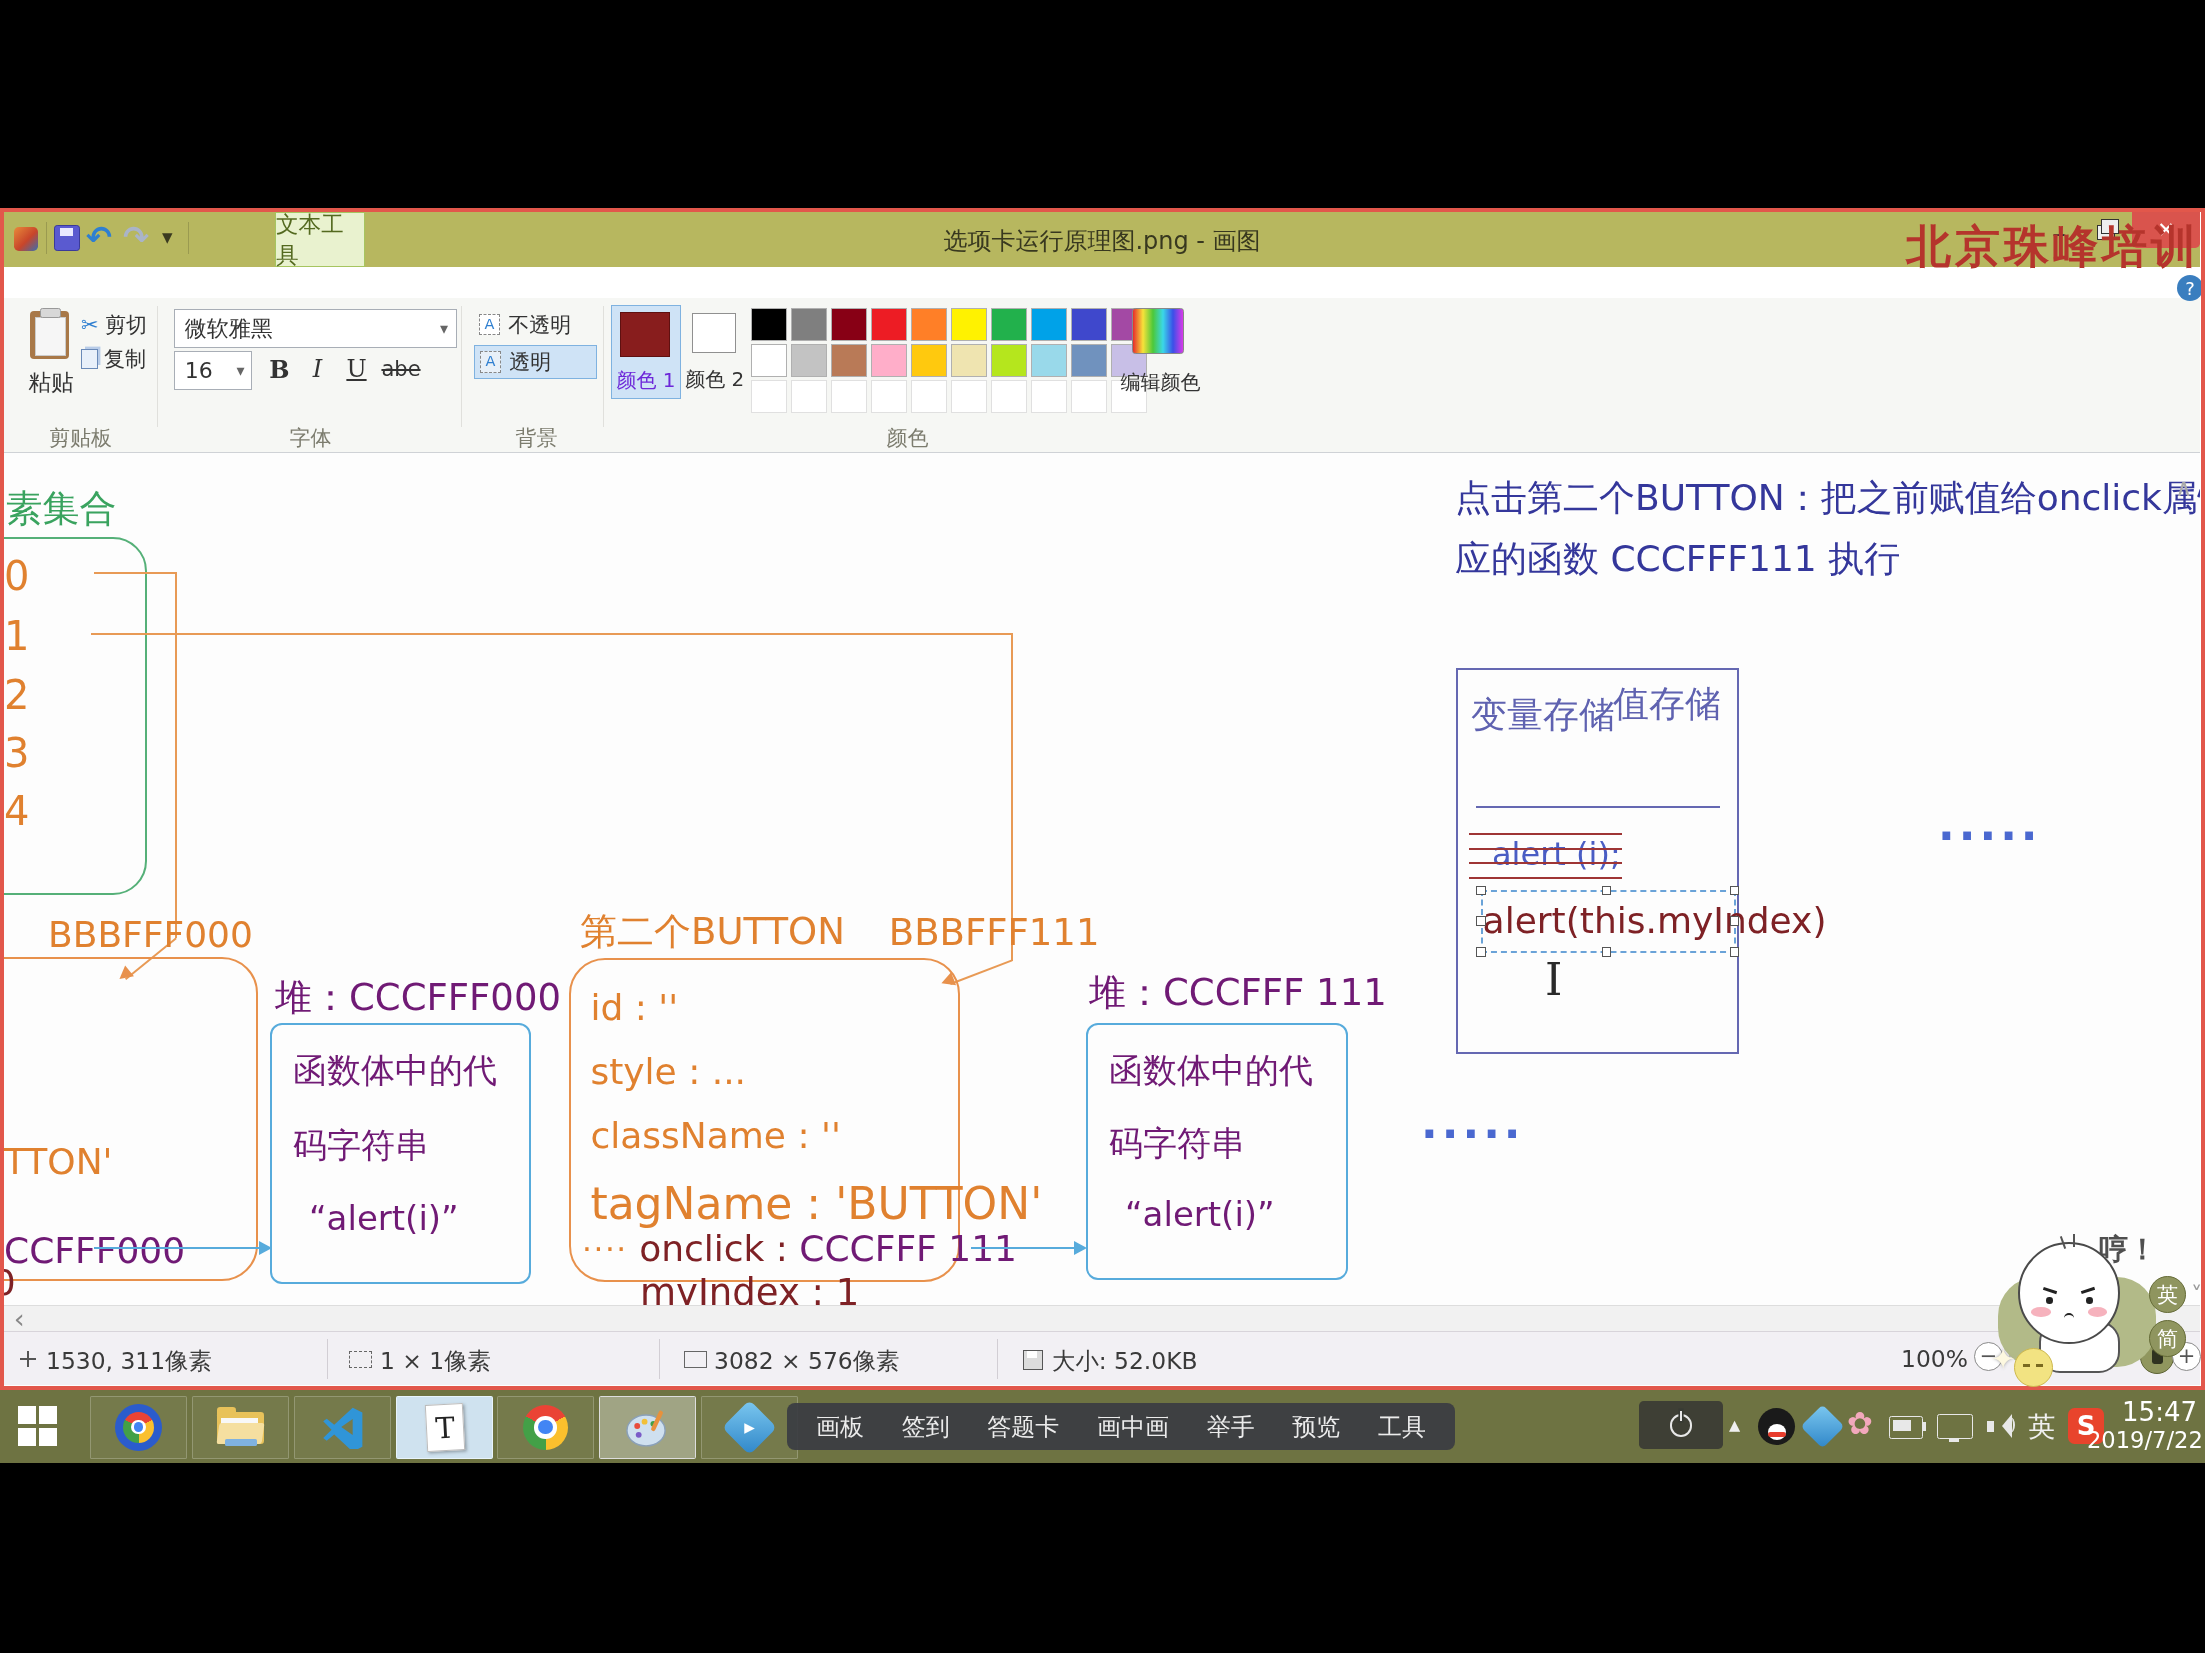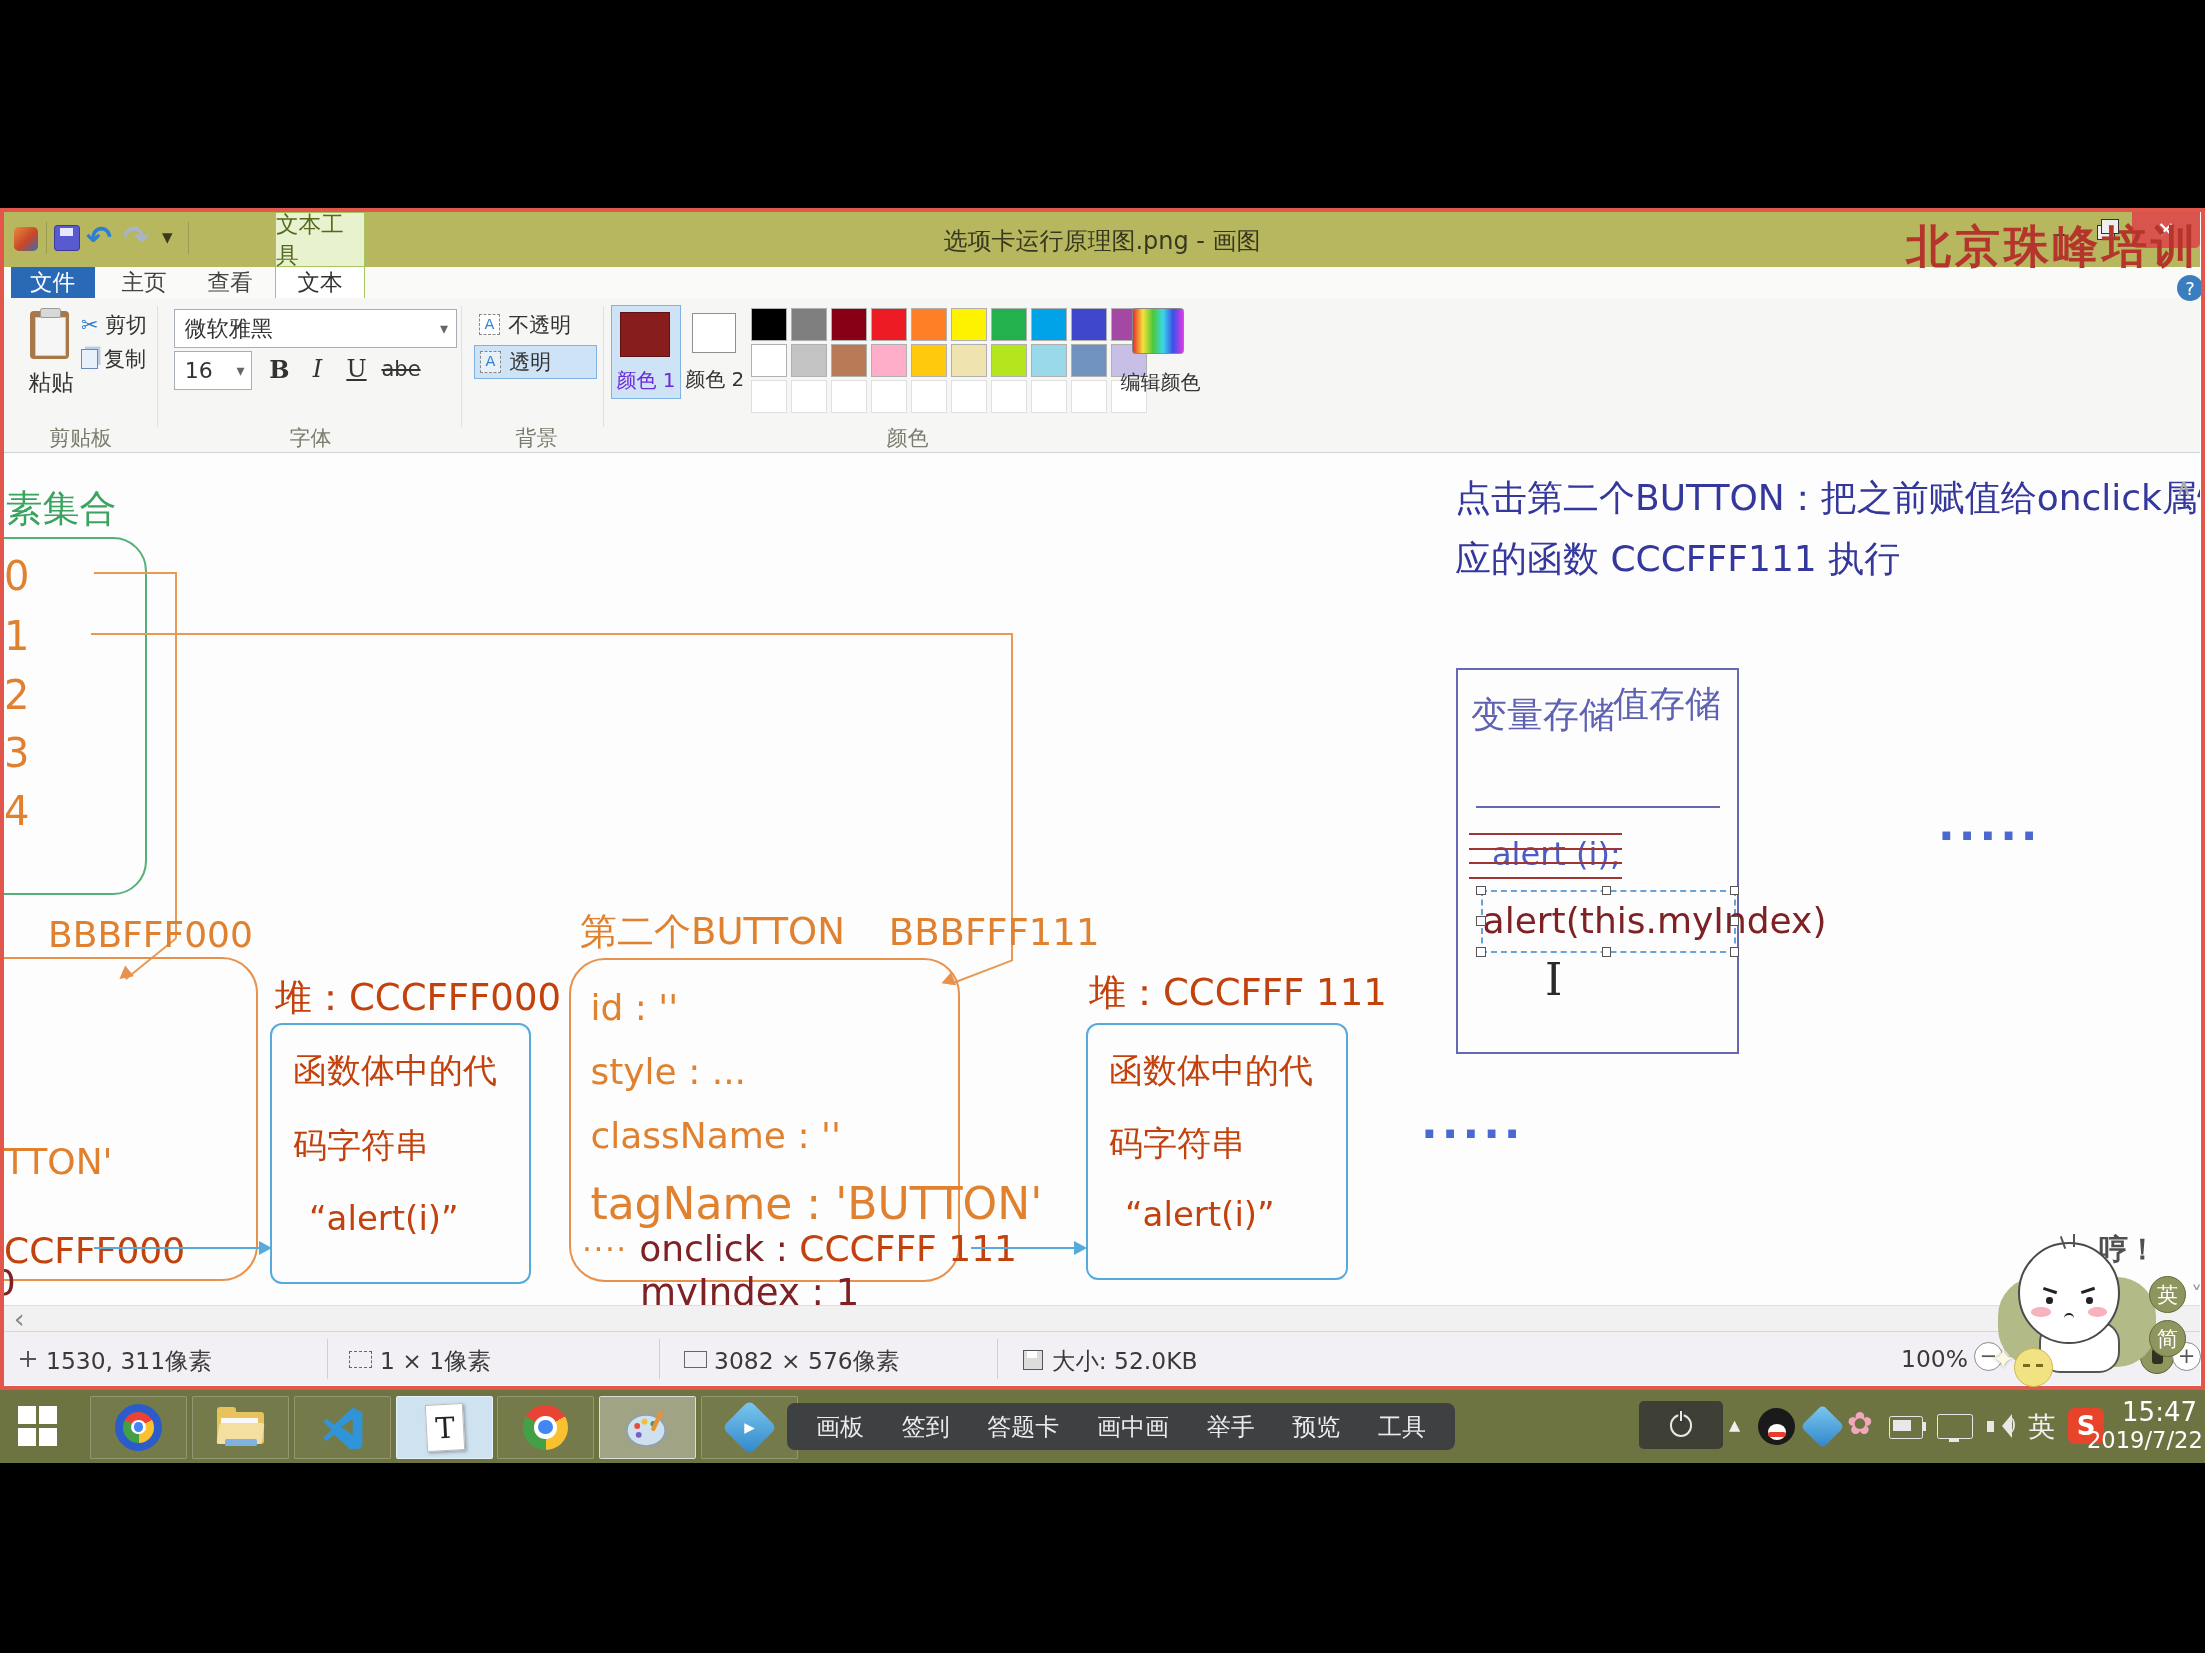--- a/index.html
+++ b/index.html
@@ -1,21 +1,21 @@
 <!DOCTYPE html>
 <html style="font-size:13px"><head>
 <meta charset="utf-8">
 <style>
   html,body{margin:0;padding:0;background:#000;width:2205px;height:1653px;overflow:hidden;
     font-family:"DejaVu Sans","Liberation Sans",sans-serif;}
   .abs{position:absolute;}
   .t{white-space:nowrap;}
   .flex{display:flex;align-items:center;}
   
-  .orange{color:#e0812f}.blue{color:#c2410c}.dred{color:#7e2125}.ind{color:#34379b}
+  .orange{color:#e0812f}.blue{color:#701a75}.dred{color:#7e2125}.ind{color:#34379b}
   .green{color:#3aa35f}.purp{color:#5f62b0}.struckblue{color:#4a5dc4}
   .obox{border:2.4px solid #e8914c;border-radius:36px;background:transparent}
   .bbox{border:2.4px solid #57abdc;border-radius:12px;background:transparent}
   .oline{background:#e89a55}.bline{background:#57abdc}
   .ah{width:0;height:0;border:7.3px solid transparent;border-right-width:0;border-left-width:13px;}
   .ah.o{border-left-color:#e8914c}.ah.b{border-left-color:#57abdc}
   .hd{position:absolute;width:9.7px;height:9.7px;background:#fff;border:1.6px solid #555;box-sizing:border-box}
   
   #screen{position:absolute;left:0;top:208px;width:2205px;height:1182px;background:#fff;
     border:4.8px solid #e2574b;box-sizing:border-box;overflow:hidden;}
@@ -60,26 +60,20 @@
     <div class="abs t" style="left:0;right:0;top:13px;text-align:center;font-size:24px;color:#38381f">选项卡运行原理图.png - 画图</div>
     <div class="abs flex" style="left:2033px;top:3.2px;width:44px;height:34px;justify-content:center;font-size:27.4px;color:#333">–</div>
     <div class="abs flex" style="left:2081px;top:3.2px;width:42px;height:34px;justify-content:center">
       <span style="position:relative;width:16px;height:13px;border:1.6px solid #333;background:#eee">
           <span style="position:absolute;left:3.2px;top:-6.5px;width:16px;height:13px;border:1.6px solid #333;background:#eee"></span>
         </span>
     </div>
     <div class="abs flex" style="left:2128px;top:0;width:68px;height:36px;background:#d9544d;border-radius:0 0 4.8px 4.8px;justify-content:center;font-size:21px;color:#fff">✕</div>
   </div>
 
-  <div class="tabrow">
-    <div class="abs flex" style="left:6.5px;top:0;width:84px;height:31px;background:#2a69b5;color:#fff;justify-content:center;font-size:22.6px">文件</div>
-    <div class="abs flex" style="left:103px;top:0;width:74px;height:31px;justify-content:center;font-size:22.6px;color:#444">主页</div>
-    <div class="abs flex" style="left:189px;top:0;width:74px;height:31px;justify-content:center;font-size:22.6px;color:#444">查看</div>
-    <div class="abs flex" style="left:271px;top:0;width:90px;height:31px;background:#fff;border-left:1.6px solid #a6c55f;border-right:1.6px solid #a6c55f;box-sizing:border-box;justify-content:center;font-size:22.6px;color:#333">文本</div>
-  </div>
 
   <div class="ribbon">
 
     <div class="abs" style="left:22.6px;top:9.7px;width:47px;height:53px">
       <div class="abs" style="left:3.2px;top:3.2px;width:39px;height:48px;background:#a87848;border-radius:4px"></div>
       <div class="abs" style="left:8px;top:9.7px;width:29px;height:37px;background:#f6f6f6;border:0.8px solid #ccc"></div>
       <div class="abs" style="left:13px;top:0;width:19.4px;height:8px;background:#d8d8d8;border:0.8px solid #999;border-radius:2.4px"></div>
     </div>
     <div class="abs t" style="left:18px;top:69px;width:58px;text-align:center;font-size:22.6px;color:#333">粘贴</div>
     <div class="abs flex" style="left:77px;top:13px;font-size:21px;color:#333;gap:6.5px">

